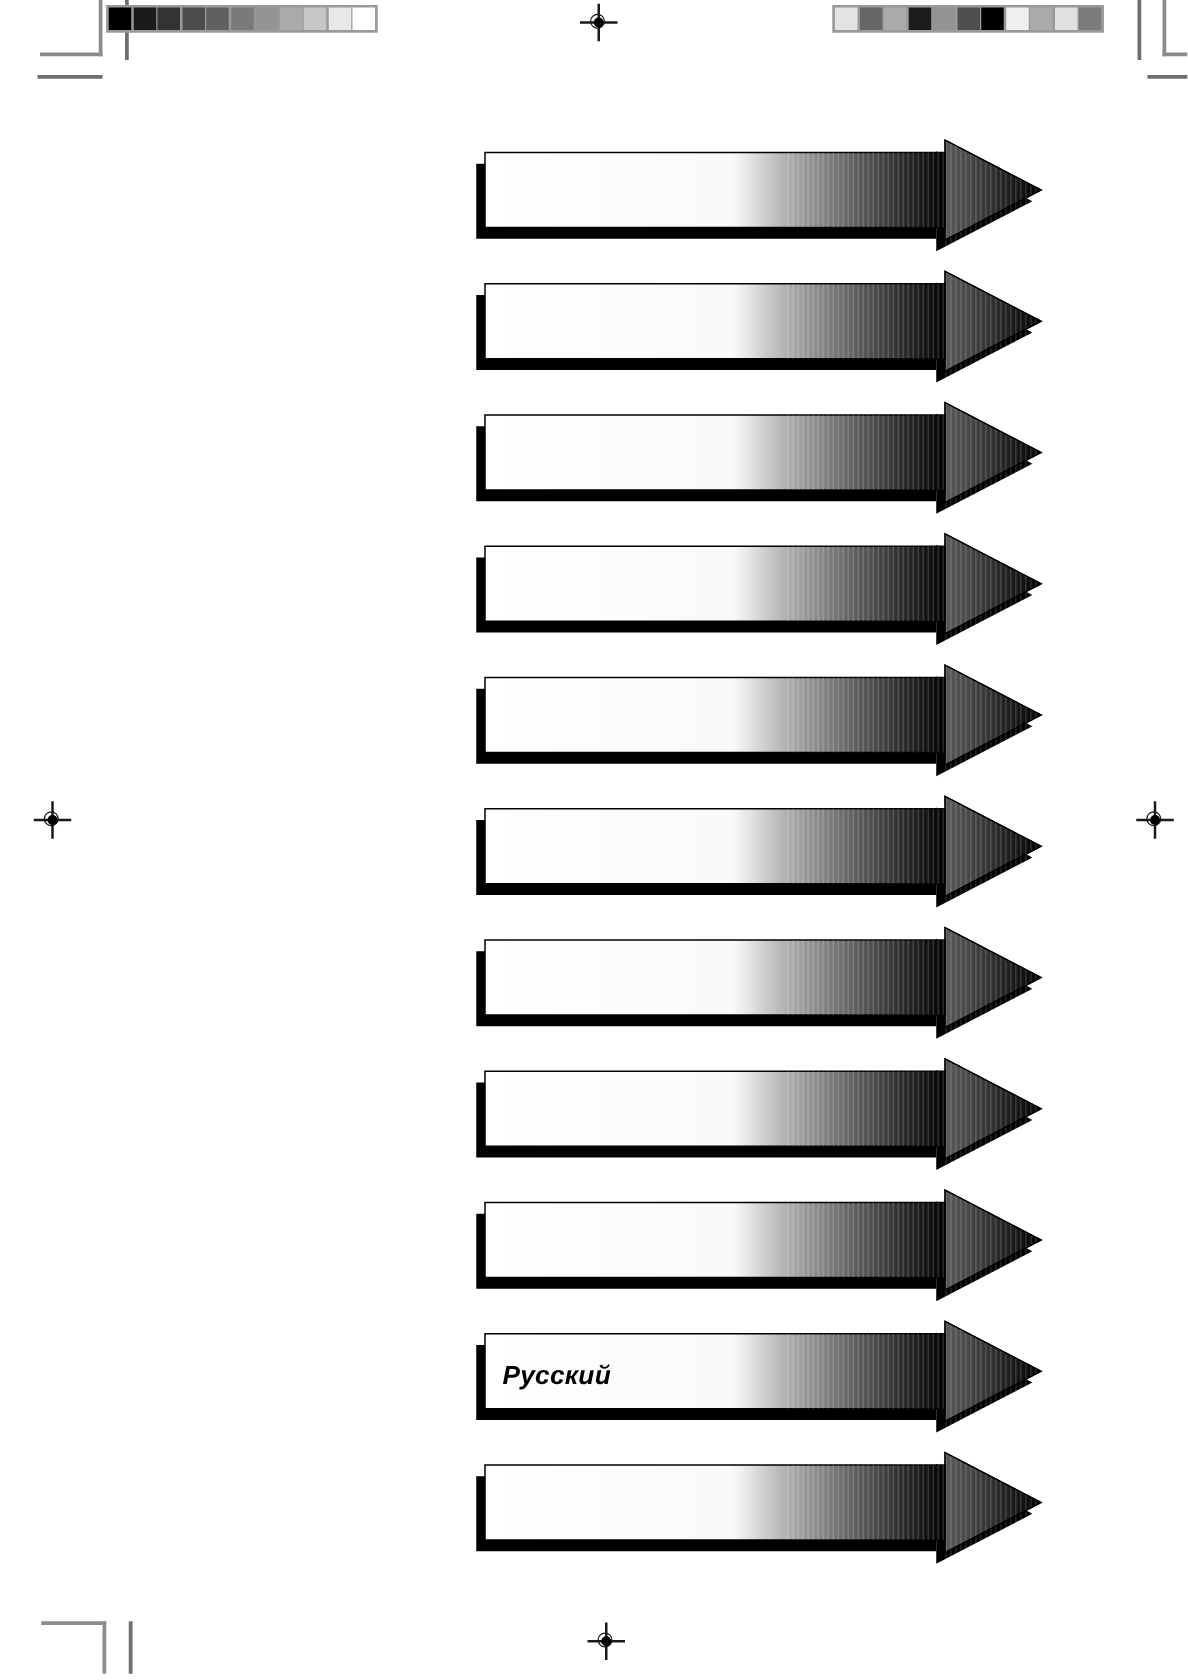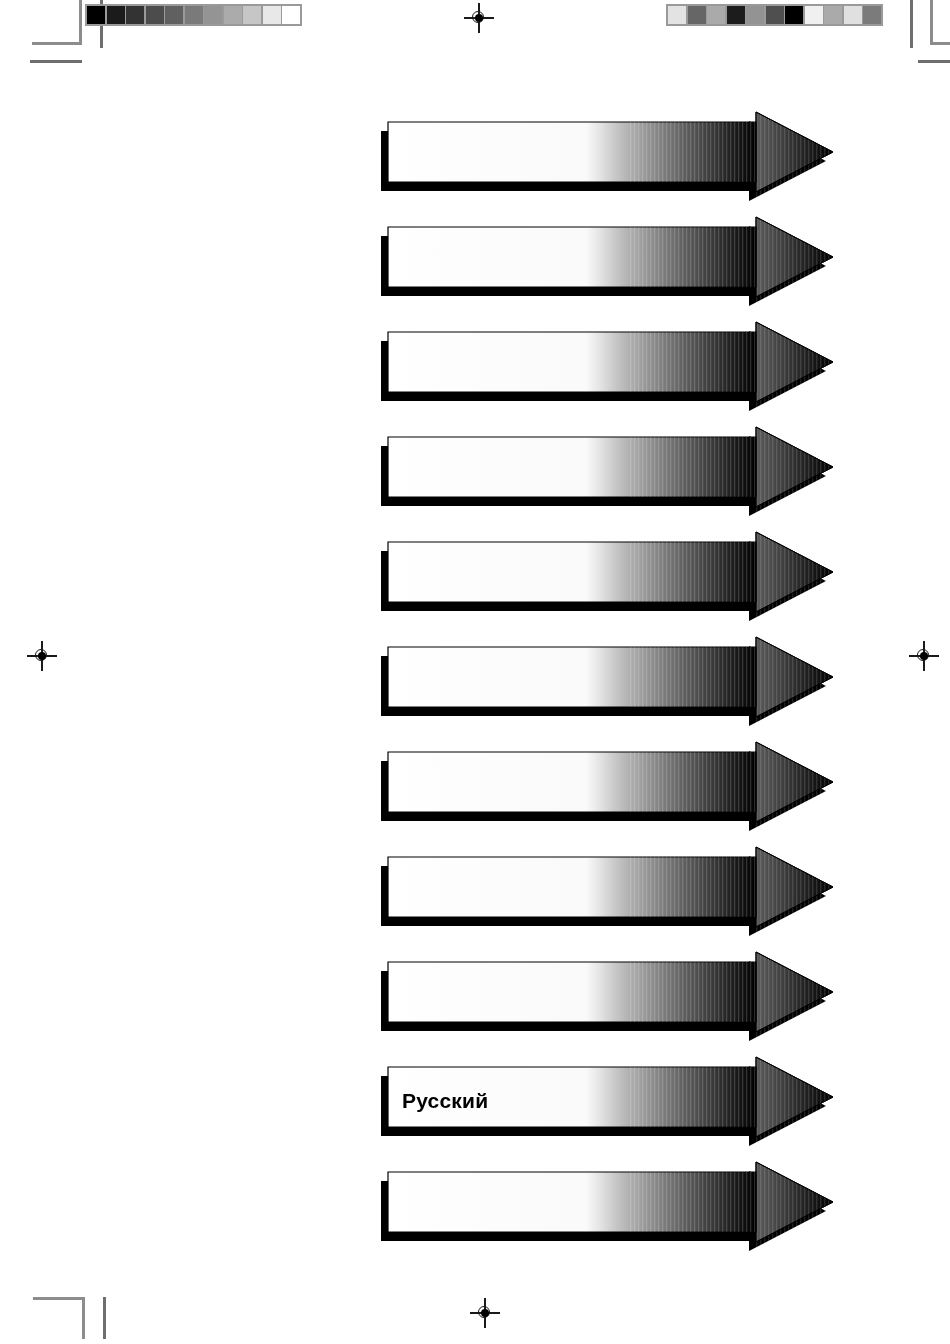--- a/index.html
+++ b/index.html
@@ -87,20 +87,21 @@
     width: 18px;
     height: 18px;
   }
 
   
   .arrow-row {
     position: absolute;
     left: 378px;
     width: 460px;
     height: 92px;
+    font-style: italic;
   }
   .arrow-wrap {
     position: absolute;
     left: 0;
     top: 0;
     width: 460px;
     height: 92px;
   }
   .arrow-svg {
     position: absolute;

